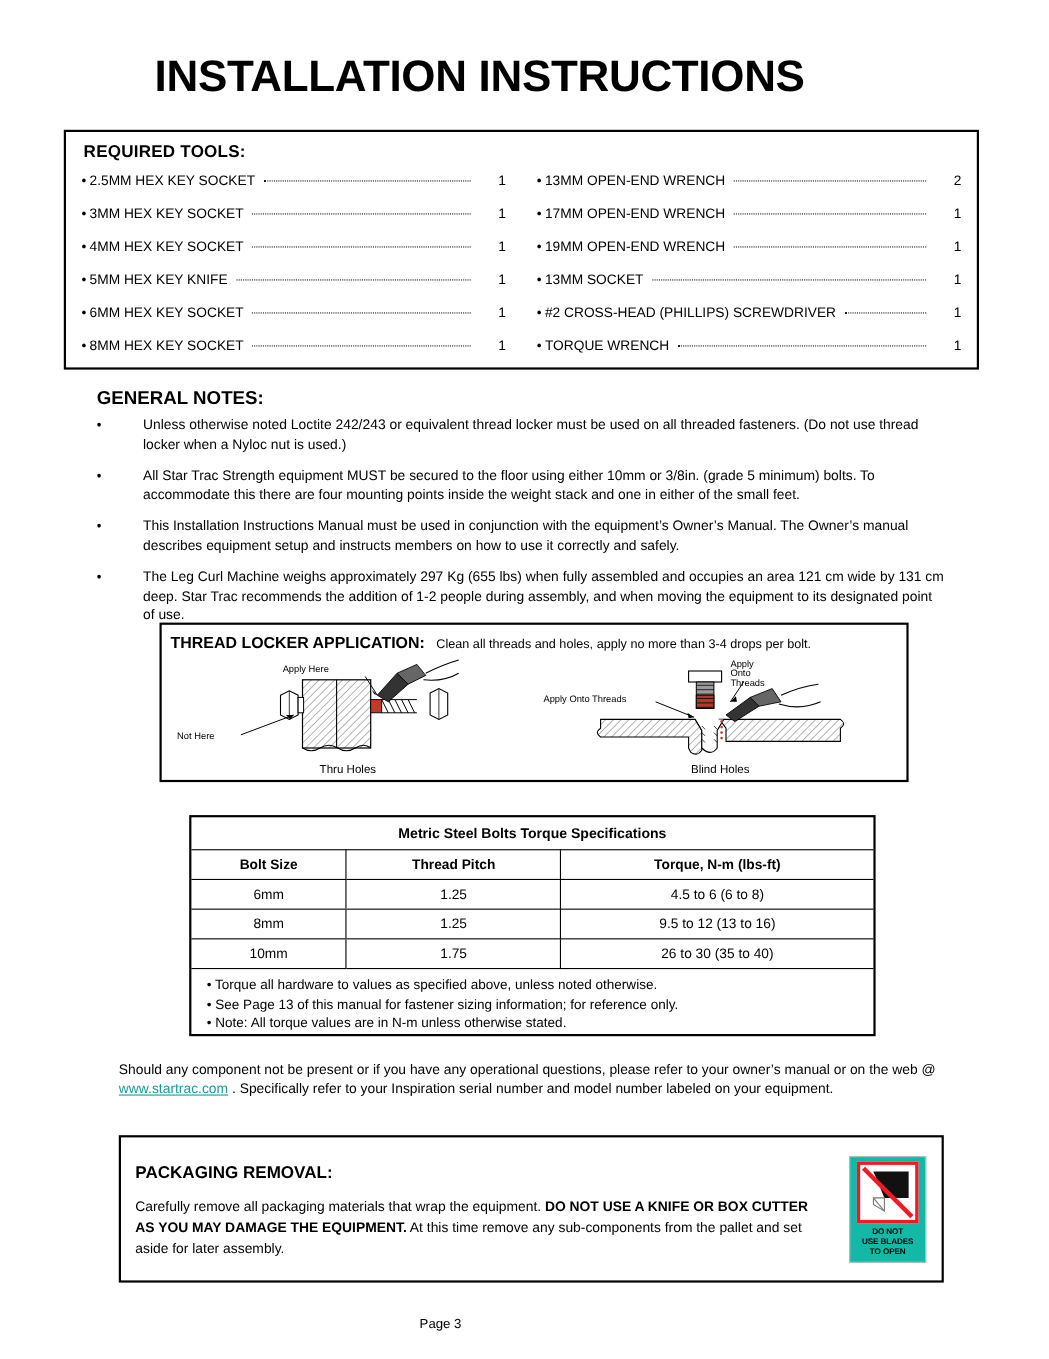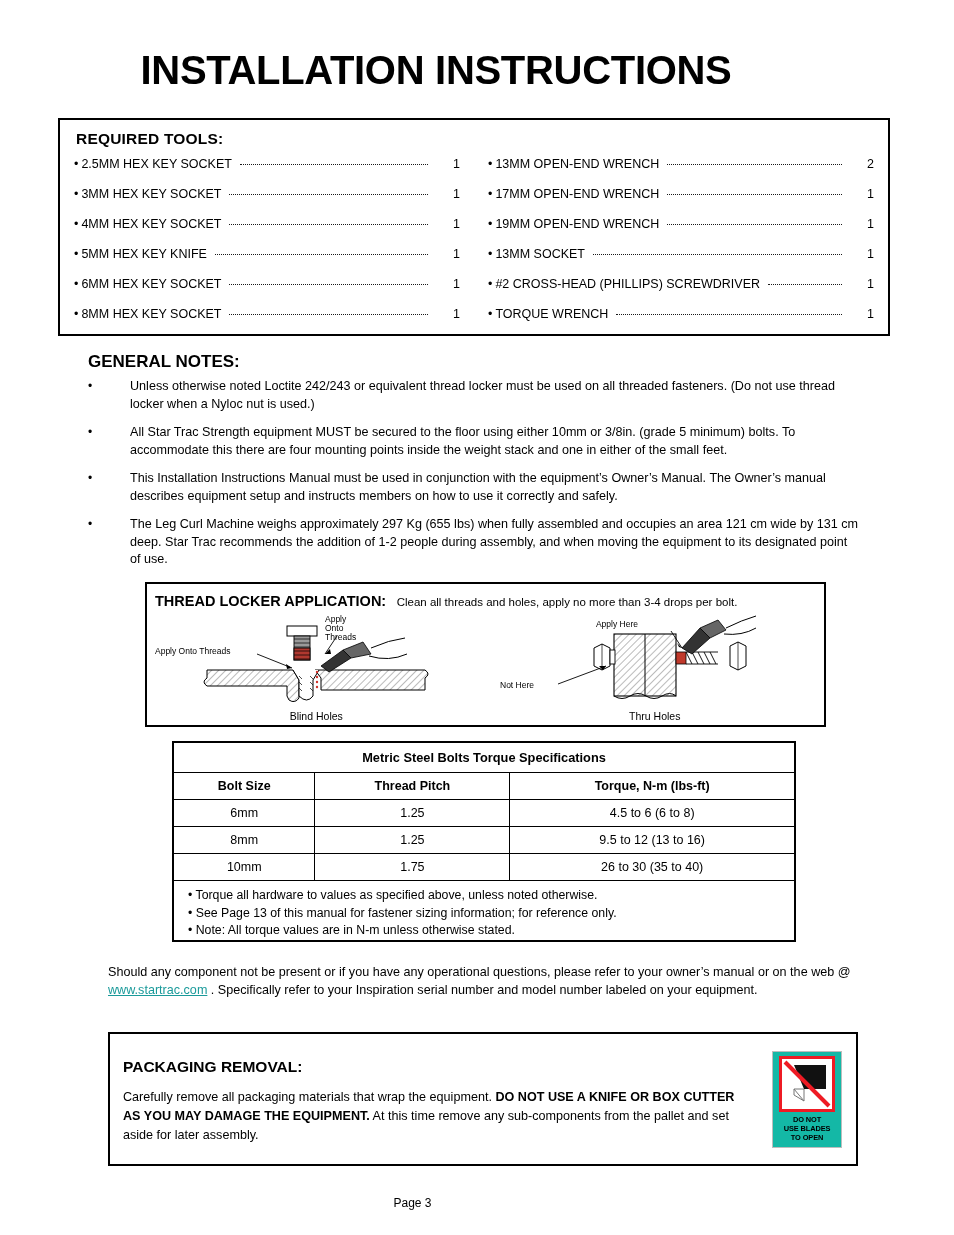--- a/index.html
+++ b/index.html
@@ -112,21 +112,20 @@
 
   
   .threadlocker-box {
     position: absolute;
     left: 145px;
     top: 566px;
     width: 681px;
     height: 145px;
     border: 2px solid #000;
     box-sizing: border-box;
-    margin-top: 16px;
   }
   .tl-headline {
     position: absolute;
     left: 8px;
     top: 8px;
     white-space: nowrap;
   }
   .tl-title {
     font-size: 14.5px;
     font-weight: bold;
@@ -278,21 +277,20 @@
   }
 
   
   .footer {
     position: absolute;
     left: 0;
     top: 1196px;
     width: 801px;
     text-align: center;
     font-size: 12px;
-    padding-left: 12px;
   }
 </style>
 </head>
 <body>
 
 <div class="page-title">INSTALLATION INSTRUCTIONS</div>
 
 <div class="tools-box">
   <div class="tools-heading">REQUIRED TOOLS:</div>
   <div class="tools-cols">
@@ -398,20 +396,61 @@
   </div>
 </div>
 
 <div class="threadlocker-box">
   <div class="tl-headline">
     <span class="tl-title">THREAD LOCKER APPLICATION:</span>
     <span class="tl-sub">Clean all threads and holes, apply no more than 3-4 drops per bolt.</span>
   </div>
 
   <div class="tl-figs">
+
+    <div class="tl-fig">
+      <svg width="340" height="96" viewBox="0 0 340 96">
+        <defs>
+          <pattern id="hatchA" width="5" height="5" patternTransform="rotate(45)" patternUnits="userSpaceOnUse">
+            <line x1="0" y1="0" x2="0" y2="5" stroke="#555" stroke-width="0.8"></line>
+          </pattern>
+        </defs>
+
+        <rect x="128" y="20" width="62" height="62" fill="url(#hatchA)" stroke="#000" stroke-width="1.1"></rect>
+        <line x1="159" y1="20" x2="159" y2="82" stroke="#000" stroke-width="1"></line>
+        <path d="M128 82 q8 5 16 0 q8 -5 16 0 q8 5 16 0 q8 -5 14 0" fill="none" stroke="#000" stroke-width="1"></path>
+
+        <polygon points="108,34 116,30 124,34 124,52 116,56 108,52" fill="#fff" stroke="#000" stroke-width="1"></polygon>
+        <line x1="116" y1="30" x2="116" y2="56" stroke="#000" stroke-width="0.7"></line>
+        <rect x="124" y="36" width="5" height="14" fill="#fff" stroke="#000" stroke-width="0.9"></rect>
+
+        <rect x="190" y="38" width="10" height="12" fill="#c0392b" stroke="#000" stroke-width="0.8"></rect>
+        <g stroke="#000" stroke-width="0.9" fill="none">
+          <path d="M200 38 l6 12 M206 38 l6 12 M212 38 l6 12 M218 38 l6 12 M224 38 l6 12"></path>
+        </g>
+        <line x1="200" y1="38" x2="232" y2="38" stroke="#000" stroke-width="0.9"></line>
+        <line x1="200" y1="50" x2="232" y2="50" stroke="#000" stroke-width="0.9"></line>
+
+        <polygon points="244,32 252,28 260,32 260,52 252,56 244,52" fill="#fff" stroke="#000" stroke-width="1"></polygon>
+        <line x1="252" y1="28" x2="252" y2="56" stroke="#000" stroke-width="0.7"></line>
+
+        <polygon points="196,34 214,14 224,24 206,40" fill="#333" stroke="#000" stroke-width="0.8"></polygon>
+        <polygon points="214,14 232,6 240,16 224,24" fill="#666" stroke="#000" stroke-width="0.8"></polygon>
+        <path d="M240 14 q16 -8 30 -12" fill="none" stroke="#000" stroke-width="1"></path>
+        <path d="M238 20 q18 2 32 -6" fill="none" stroke="#000" stroke-width="1"></path>
+
+        <line x1="185" y1="17" x2="196" y2="34" stroke="#000" stroke-width="0.9"></line>
+        <polygon points="196,34 191,29 193,33" fill="#000"></polygon>
+        <line x1="72" y1="70" x2="120" y2="52" stroke="#000" stroke-width="0.9"></line>
+        <polygon points="120,52 113,52 117,56" fill="#000"></polygon>
+        <text x="152" y="13" font-family="Liberation Sans, sans-serif" font-size="8.5" text-anchor="end" fill="#000">Apply Here</text>
+        <text x="14" y="74" font-family="Liberation Sans, sans-serif" font-size="8.5" fill="#000">Not Here</text>
+      </svg>
+      <div class="tl-caption">Thru Holes</div>
+    </div>
 
     <div class="tl-fig">
       <svg width="340" height="96" viewBox="0 0 340 96">
         <defs>
           <pattern id="hatchB" width="5" height="5" patternTransform="rotate(45)" patternUnits="userSpaceOnUse">
             <line x1="0" y1="0" x2="0" y2="5" stroke="#555" stroke-width="0.8"></line>
           </pattern>
         </defs>
 
         <path d="M60 56 h86 l6 10 v18 q-4 6 -10 2 l-2 -4 v-10 h-80 q-6 -4 0 -8 z" fill="url(#hatchB)" stroke="#000" stroke-width="1"></path>
@@ -444,61 +483,20 @@
         <line x1="190" y1="22" x2="178" y2="40" stroke="#000" stroke-width="0.9"></line>
         <polygon points="178,40 183,35 184,40" fill="#000"></polygon>
         <line x1="110" y1="40" x2="145" y2="54" stroke="#000" stroke-width="0.9"></line>
         <polygon points="145,54 139,50 140,55" fill="#000"></polygon>
         <text x="178" y="8" font-family="Liberation Sans, sans-serif" font-size="8.5" fill="#000">Apply</text>
         <text x="178" y="17" font-family="Liberation Sans, sans-serif" font-size="8.5" fill="#000">Onto</text>
         <text x="178" y="26" font-family="Liberation Sans, sans-serif" font-size="8.5" fill="#000">Threads</text>
         <text x="8" y="40" font-family="Liberation Sans, sans-serif" font-size="8.5" fill="#000">Apply Onto Threads</text>
       </svg>
       <div class="tl-caption">Blind Holes</div>
-    </div>
-
-    <div class="tl-fig">
-      <svg width="340" height="96" viewBox="0 0 340 96">
-        <defs>
-          <pattern id="hatchA" width="5" height="5" patternTransform="rotate(45)" patternUnits="userSpaceOnUse">
-            <line x1="0" y1="0" x2="0" y2="5" stroke="#555" stroke-width="0.8"></line>
-          </pattern>
-        </defs>
-
-        <rect x="128" y="20" width="62" height="62" fill="url(#hatchA)" stroke="#000" stroke-width="1.1"></rect>
-        <line x1="159" y1="20" x2="159" y2="82" stroke="#000" stroke-width="1"></line>
-        <path d="M128 82 q8 5 16 0 q8 -5 16 0 q8 5 16 0 q8 -5 14 0" fill="none" stroke="#000" stroke-width="1"></path>
-
-        <polygon points="108,34 116,30 124,34 124,52 116,56 108,52" fill="#fff" stroke="#000" stroke-width="1"></polygon>
-        <line x1="116" y1="30" x2="116" y2="56" stroke="#000" stroke-width="0.7"></line>
-        <rect x="124" y="36" width="5" height="14" fill="#fff" stroke="#000" stroke-width="0.9"></rect>
-
-        <rect x="190" y="38" width="10" height="12" fill="#c0392b" stroke="#000" stroke-width="0.8"></rect>
-        <g stroke="#000" stroke-width="0.9" fill="none">
-          <path d="M200 38 l6 12 M206 38 l6 12 M212 38 l6 12 M218 38 l6 12 M224 38 l6 12"></path>
-        </g>
-        <line x1="200" y1="38" x2="232" y2="38" stroke="#000" stroke-width="0.9"></line>
-        <line x1="200" y1="50" x2="232" y2="50" stroke="#000" stroke-width="0.9"></line>
-
-        <polygon points="244,32 252,28 260,32 260,52 252,56 244,52" fill="#fff" stroke="#000" stroke-width="1"></polygon>
-        <line x1="252" y1="28" x2="252" y2="56" stroke="#000" stroke-width="0.7"></line>
-
-        <polygon points="196,34 214,14 224,24 206,40" fill="#333" stroke="#000" stroke-width="0.8"></polygon>
-        <polygon points="214,14 232,6 240,16 224,24" fill="#666" stroke="#000" stroke-width="0.8"></polygon>
-        <path d="M240 14 q16 -8 30 -12" fill="none" stroke="#000" stroke-width="1"></path>
-        <path d="M238 20 q18 2 32 -6" fill="none" stroke="#000" stroke-width="1"></path>
-
-        <line x1="185" y1="17" x2="196" y2="34" stroke="#000" stroke-width="0.9"></line>
-        <polygon points="196,34 191,29 193,33" fill="#000"></polygon>
-        <line x1="72" y1="70" x2="120" y2="52" stroke="#000" stroke-width="0.9"></line>
-        <polygon points="120,52 113,52 117,56" fill="#000"></polygon>
-        <text x="152" y="13" font-family="Liberation Sans, sans-serif" font-size="8.5" text-anchor="end" fill="#000">Apply Here</text>
-        <text x="14" y="74" font-family="Liberation Sans, sans-serif" font-size="8.5" fill="#000">Not Here</text>
-      </svg>
-      <div class="tl-caption">Thru Holes</div>
     </div>
 
   </div>
 </div>
 
 <div class="torque-wrap">
   <table class="torque">
     <tbody>
         <tr class="caption-row">
       <td colspan="3">Metric Steel Bolts Torque Specifications</td>

